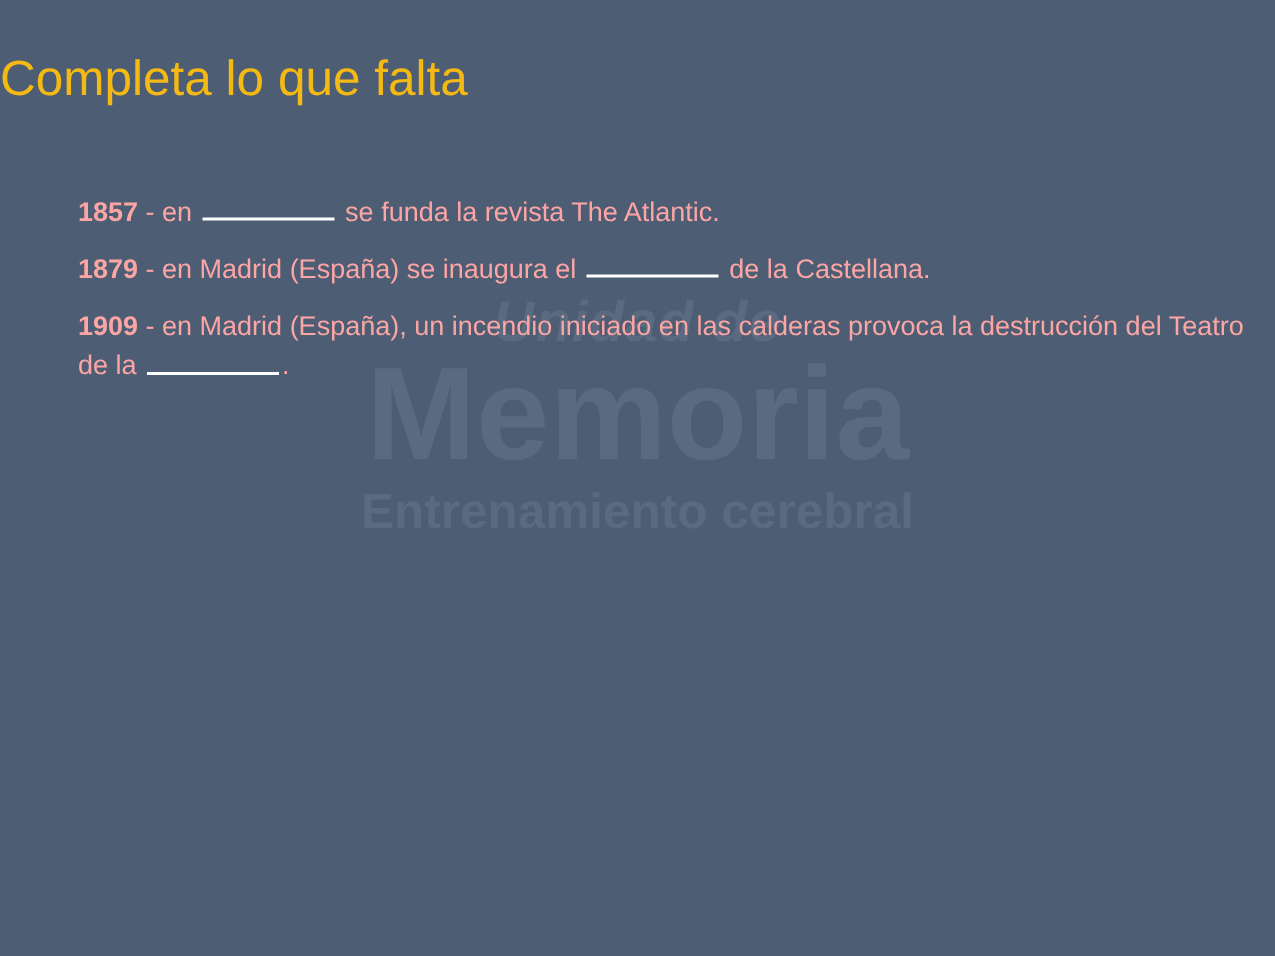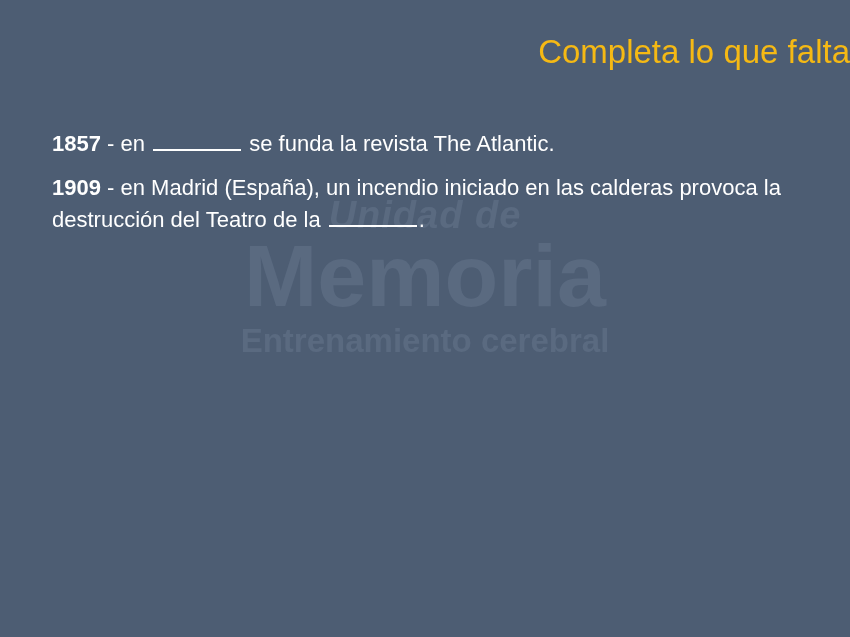--- a/index.html
+++ b/index.html
@@ -51,36 +51,36 @@
     font-weight: bold;
     color: #5a6a80;
     line-height: 1;
     margin-top: 2px;
   }
   .title {
     position: absolute;
     top: 33px;
     left: 0;
     width: 850px;
-    text-align: right;
+    text-align: left;
     font-size: 33px;
     color: #f5b914;
     font-weight: normal;
     z-index: 2;
   }
   .content {
     position: absolute;
     top: 128px;
     left: 52px;
     width: 790px;
     z-index: 2;
   }
   .item {
-    font-size: 22px;
-    color: #ffffff;
+    font-size: 18px;
+    color: #fca5a5;
     line-height: 1.45;
     margin-bottom: 12px;
   }
   .year {
     font-weight: bold;
   }
   .blank {
     display: inline-block;
     border-bottom: 2px solid #ffffff;
     width: 88px;
@@ -101,20 +101,23 @@
   </div>
 
   <div class="title">Completa lo que falta</div>
 
   <div class="content">
 
     <div class="item">
       <span class="year">1857</span><span> - en </span><span class="blank"></span><span> se funda la revista The Atlantic.</span>
     </div>
 
+    <div class="item">
+      <span class="year">1879</span><span> - en Madrid (España) se inaugura el </span><span class="blank"></span><span> de la Castellana.</span>
+    </div>
 
     <div class="item">
       <span class="year">1909</span><span> - en Madrid (España), un incendio iniciado en las calderas provoca la destrucción del Teatro de la </span><span class="blank"></span><span>.</span>
     </div>
 
 
 
 
   </div>
 </div>

